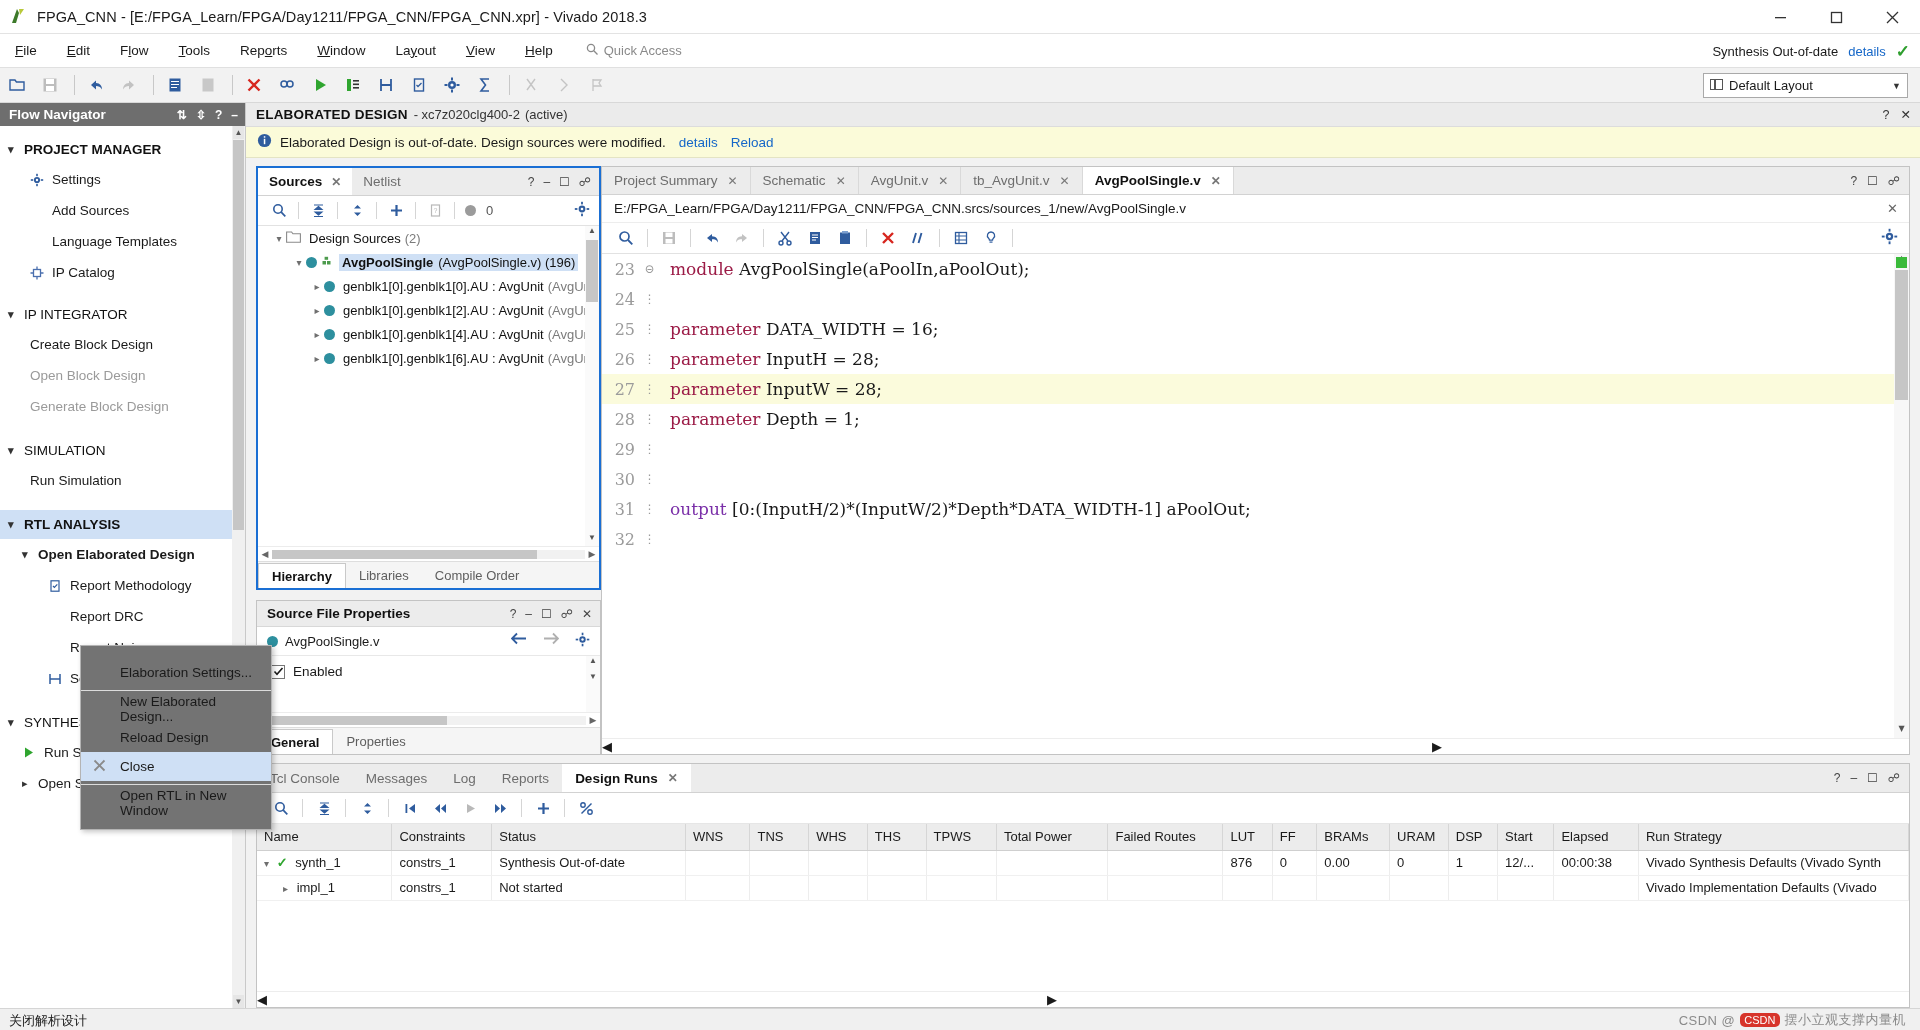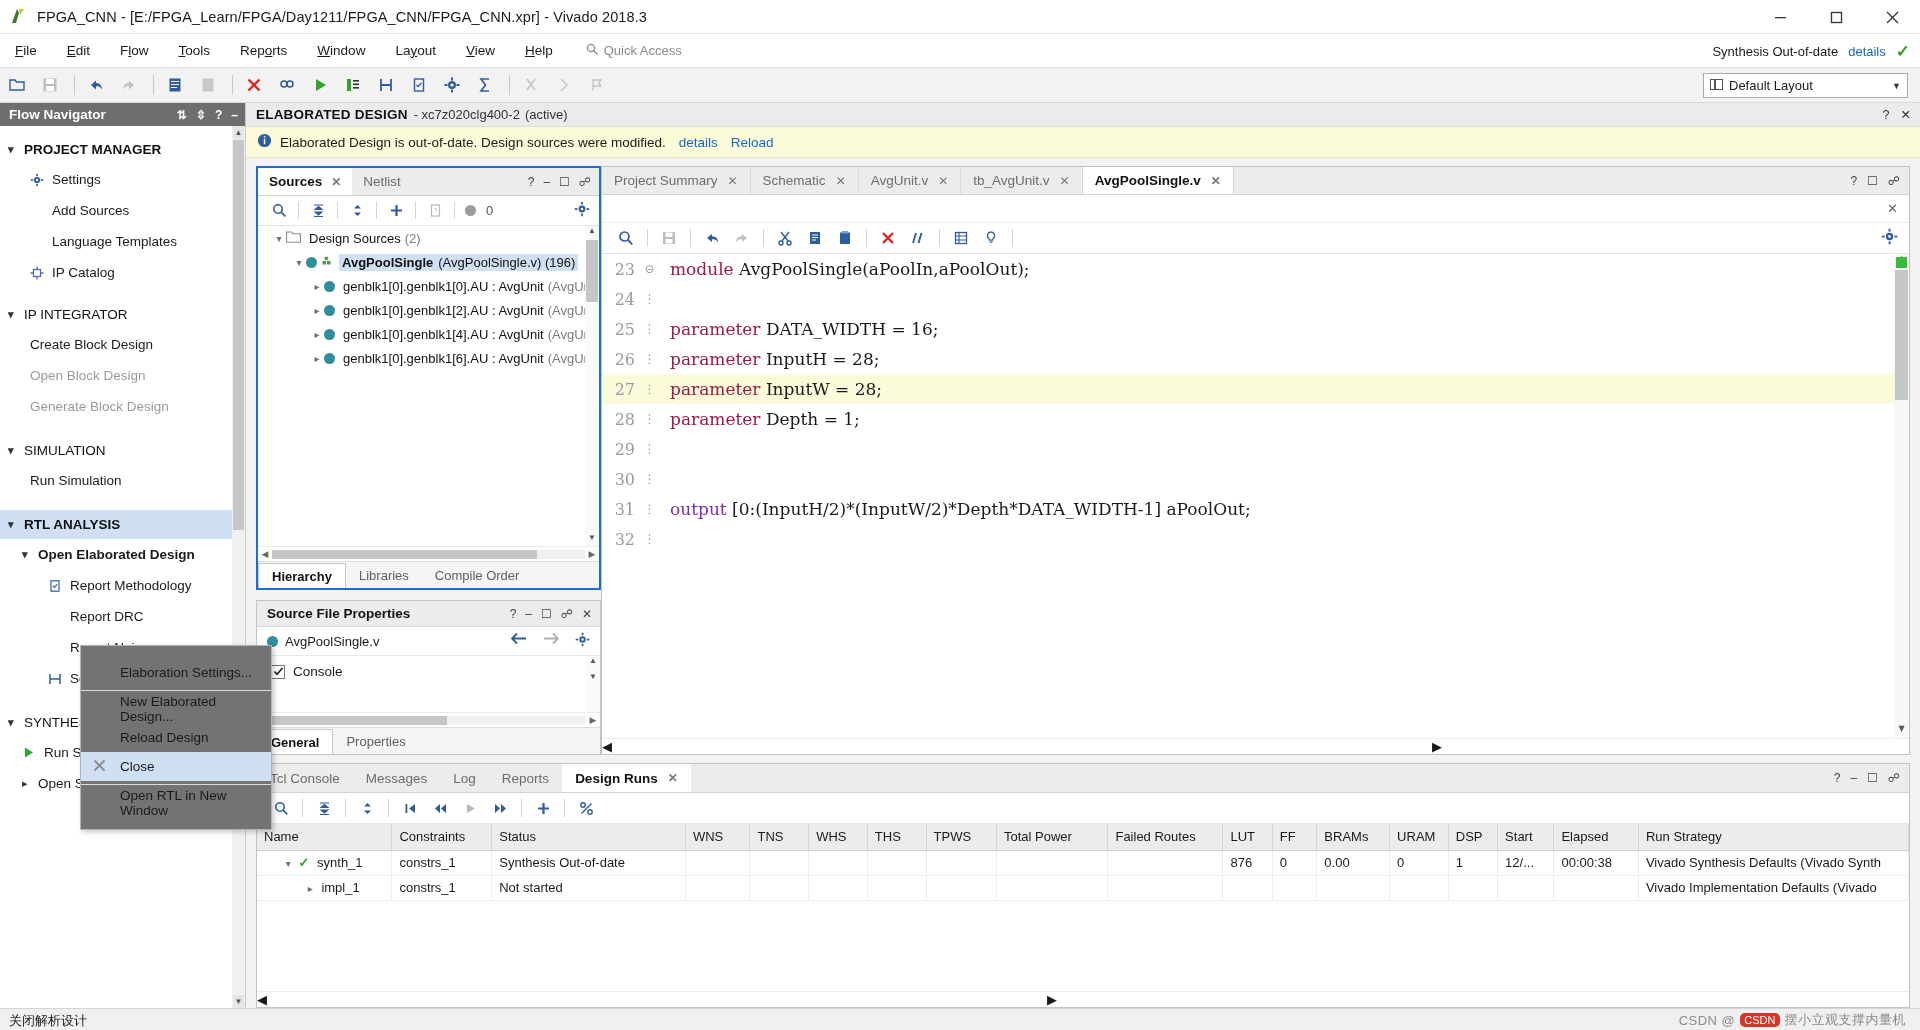--- a/index.html
+++ b/index.html
@@ -218,21 +218,21 @@
   .dtoolbar .db { width:28px; height:25px; display:flex; align-items:center; justify-content:center; cursor:default; }
   .dtoolbar .dsep { width:1px; height:18px; background:#d5d5d5; margin:0 5px; }
 
   table.runs { width:100%; border-collapse:collapse; font-size:13px; table-layout:fixed; }
   table.runs th { background:#ececec; font-weight:normal; text-align:left; height:26px;
                   padding:0 7px; border-right:1px solid #d6d6d6; border-bottom:1px solid #cfcfcf;
                   color:#1a1a1a; font-size:13px; white-space:nowrap; overflow:hidden; }
   table.runs td { height:25px; padding:0 7px; border-right:1px solid #ededed;
                   border-bottom:1px solid #f0f0f0; white-space:nowrap; overflow:hidden;
                   text-overflow:ellipsis; }
-  td.nm { padding-left:6px;text-align:center; }
+  td.nm { padding-left:6px; }
   .runs-scroll { margin-top:auto; height:16px; background:#fff; display:flex; align-items:center;
                  border-top:1px solid #ededed; }
 
   
   .statusbar { height:22px; background:#f0f0f0; border-top:1px solid #d5d5d5; display:flex;
                align-items:flex-end; padding-left:9px; font-size:13px; color:#1a1a1a; position:relative; }
   .watermark { position:absolute; right:14px; top:0; height:22px; display:flex; align-items:center;
                gap:5px; font-size:13px; color:#7a7a7a; }
   .wm-badge { display:inline-flex; align-items:center; background:#d7342a; color:#fff;
               border-radius:5px; padding:1px 4px; font-size:11px; }
@@ -804,21 +804,21 @@
                 </span>
               </span>
             </div>
             <div class="sfp-body">
               <div class="chkrow">
                 <span class="chkbox">
                   <svg width="11" height="11" viewBox="0 0 11 11">
                       <path d="M1.5 5.5 L4 8.2 L9.5 2" stroke="#1a1a1a" stroke-width="1.6" fill="none"></path>
                     </svg>
                 </span>
-                <span>Console</span>
+                <span>Enabled</span>
               </div>
               <div class="vscrollbar">
                 <div class="varr" style="top:0">▲</div>
                 <div class="varr" style="top:16px">▼</div>
               </div>
             </div>
             <div class="hscroll">
               <div class="htrack">
                 <div class="hthumb" style="left:0; width:190px;"></div>
               </div>
@@ -859,20 +859,21 @@
                 <span class="tclose">✕</span>
               </div>
               <div class="etabs-tools">
                 <span>?</span>
                 <span>☐</span>
                 <span>☍</span>
               </div>
             </div>
 
             <div class="epath">
+              <span>E:/FPGA_Learn/FPGA/Day1211/FPGA_CNN/FPGA_CNN.srcs/sources_1/new/AvgPoolSingle.v</span>
               <span class="ex">✕</span>
             </div>
 
             <div class="etoolbar">
               <div class="eb">
                 <svg width="16" height="16" viewBox="0 0 16 16">
                     <circle cx="6.5" cy="6.5" r="4.5" fill="none" stroke="#2f5c9e" stroke-width="1.7"></circle>
                     <path d="M10 10 L14.3 14.3" stroke="#2f5c9e" stroke-width="1.8"></path>
                   </svg>
               </div>

